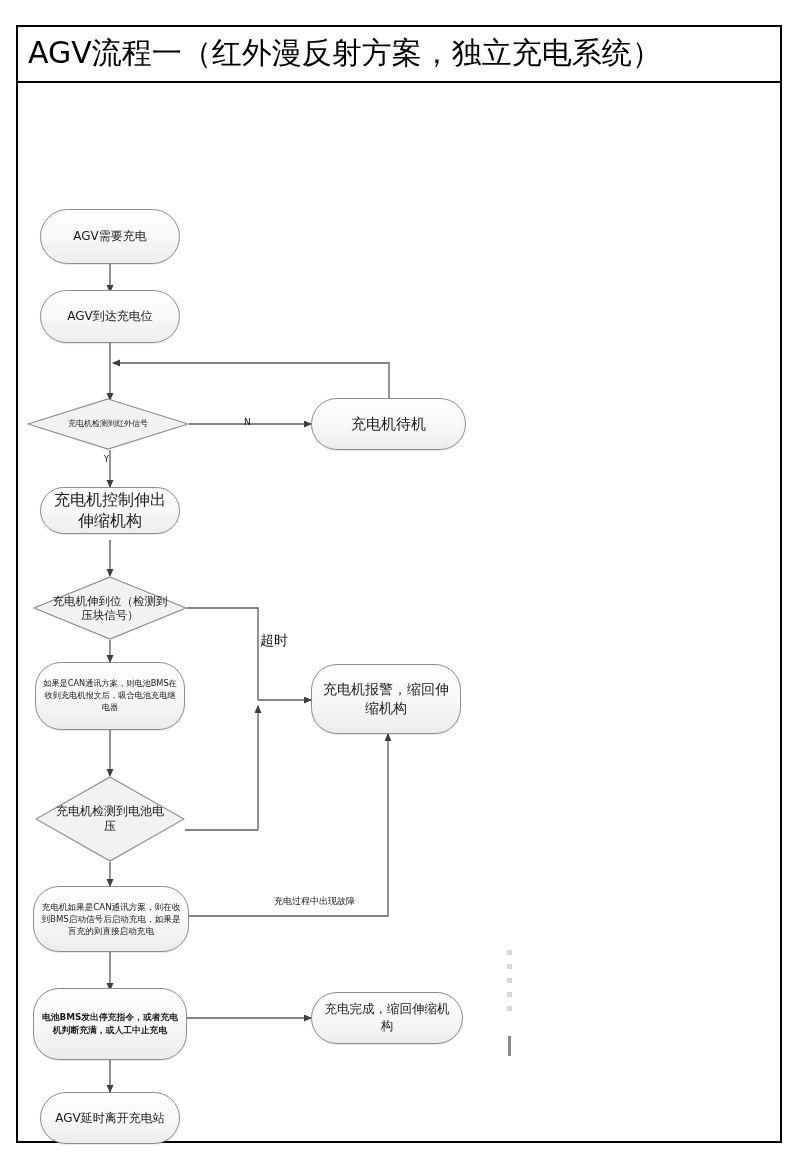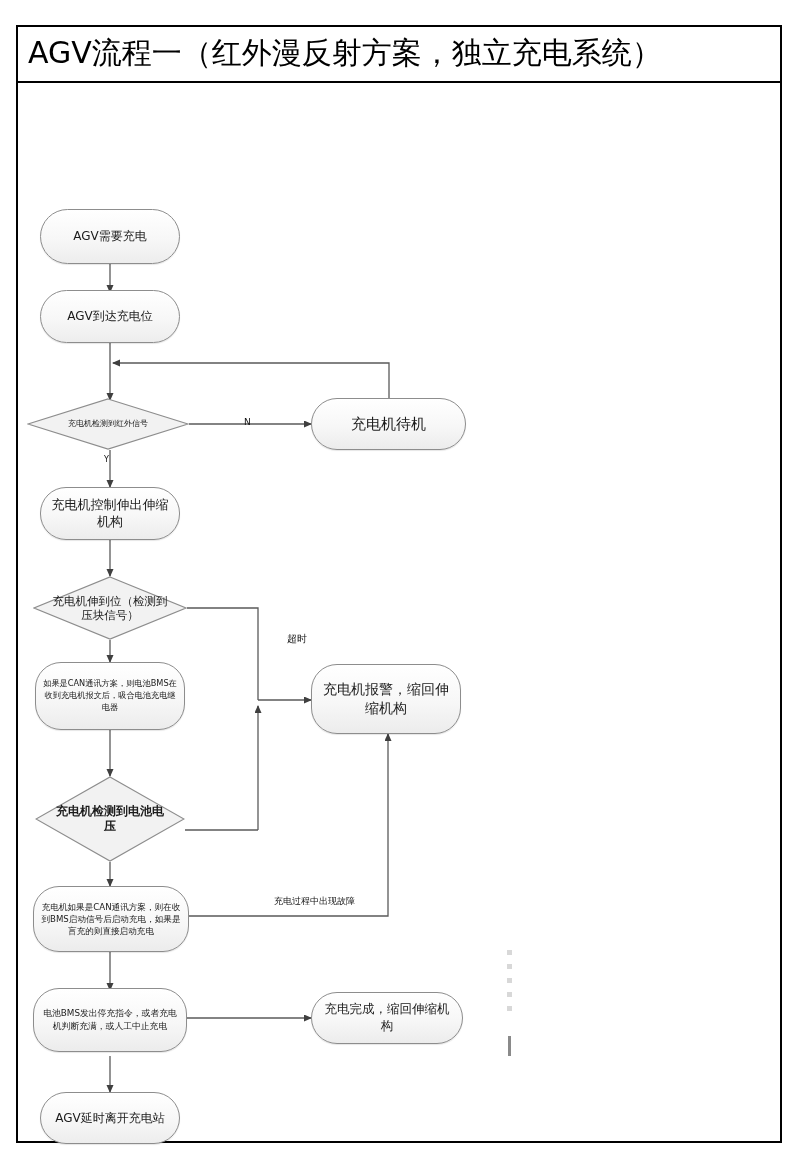--- a/index.html
+++ b/index.html
@@ -118,21 +118,21 @@
       <svg class="diamond-shape" viewBox="0 0 162 52" preserveAspectRatio="none">
         <polygon points="81,1 161,26 81,51 1,26" fill="#f2f2f2" stroke="#8d8d8d" stroke-width="1.2"></polygon>
       </svg>
       <div class="diamond-label" style="font-size:8px;">充电机检测到红外信号</div>
     </div>
 
     <div class="node proc" style="left:302px;top:398px;width:155px;height:52px;font-size:15px;">
       <span>充电机待机</span>
     </div>
 
-    <div class="node proc" style="left:31px;top:487px;width:140px;height:53px;font-size:13px;line-height:1.3;padding:0 8px;">
+    <div class="node proc" style="left:31px;top:487px;width:140px;height:47px;font-size:16px;line-height:1.3;padding:0 8px;">
       <span>充电机控制伸出伸缩机构</span>
     </div>
 
     <div class="diamond-wrap" style="left:24px;top:576px;width:154px;height:64px;">
       <svg class="diamond-shape" viewBox="0 0 154 64" preserveAspectRatio="none">
         <polygon points="77,1 153,32 77,63 1,32" fill="#f2f2f2" stroke="#8d8d8d" stroke-width="1.2"></polygon>
       </svg>
       <div class="diamond-label" style="font-size:11.5px;padding:0 14px;">充电机伸到位（检测到压块信号）</div>
     </div>
 
@@ -141,44 +141,44 @@
     </div>
 
     <div class="node proc" style="left:302px;top:664px;width:150px;height:70px;font-size:14px;line-height:1.35;padding:0 10px;">
       <span>充电机报警，缩回伸缩机构</span>
     </div>
 
     <div class="diamond-wrap" style="left:26px;top:776px;width:150px;height:86px;">
       <svg class="diamond-shape" viewBox="0 0 150 86" preserveAspectRatio="none">
         <polygon points="75,1 149,43 75,85 1,43" fill="#f2f2f2" stroke="#8d8d8d" stroke-width="1.2"></polygon>
       </svg>
-      <div class="diamond-label" style="font-size:12px;padding:0 16px;font-weight:bold;">充电机检测到电池电压</div>
+      <div class="diamond-label" style="font-size:12px;padding:0 16px;">充电机检测到电池电压</div>
     </div>
 
     <div class="node proc" style="left:24px;top:886px;width:156px;height:66px;font-size:8.6px;line-height:1.42;padding:0 7px;align-items:center;">
       <span>充电机如果是CAN通讯方案，则在收到BMS启动信号后启动充电，如果是盲充的则直接启动充电</span>
     </div>
 
-    <div class="node proc" style="left:24px;top:988px;width:154px;height:64px;font-size:8.8px;line-height:1.45;padding:0 7px;">
+    <div class="node proc" style="left:24px;top:988px;width:154px;height:72px;font-size:8.8px;line-height:1.45;padding:0 7px;font-weight:bold;">
       <span>电池BMS发出停充指令，或者充电机判断充满，或人工中止充电</span>
     </div>
 
     <div class="node proc" style="left:302px;top:992px;width:152px;height:52px;font-size:12.5px;padding:1px 8px;">
       <span>充电完成，缩回伸缩机构</span>
     </div>
 
     <div class="node term" style="left:31px;top:1092px;width:140px;height:52px;font-size:12px;">
       <span>AGV延时离开充电站</span>
     </div>
 
     <div class="edge-label" style="left:235px;top:417px;font-size:9px;">N</div>
 
     <div class="edge-label" style="left:95px;top:455px;font-size:8px;">Y</div>
 
-    <div class="edge-label" style="left:251px;top:632px;font-size:10px;padding-left:27px;">超时</div>
+    <div class="edge-label" style="left:251px;top:632px;font-size:14px;">超时</div>
 
     <div class="edge-label" style="left:265px;top:895px;font-size:9px;">充电过程中出现故障</div>
 
     <div class="faint-marks">
       <i></i>
         <i></i>
         <i></i>
         <i></i>
         <i></i>
         <b></b>

